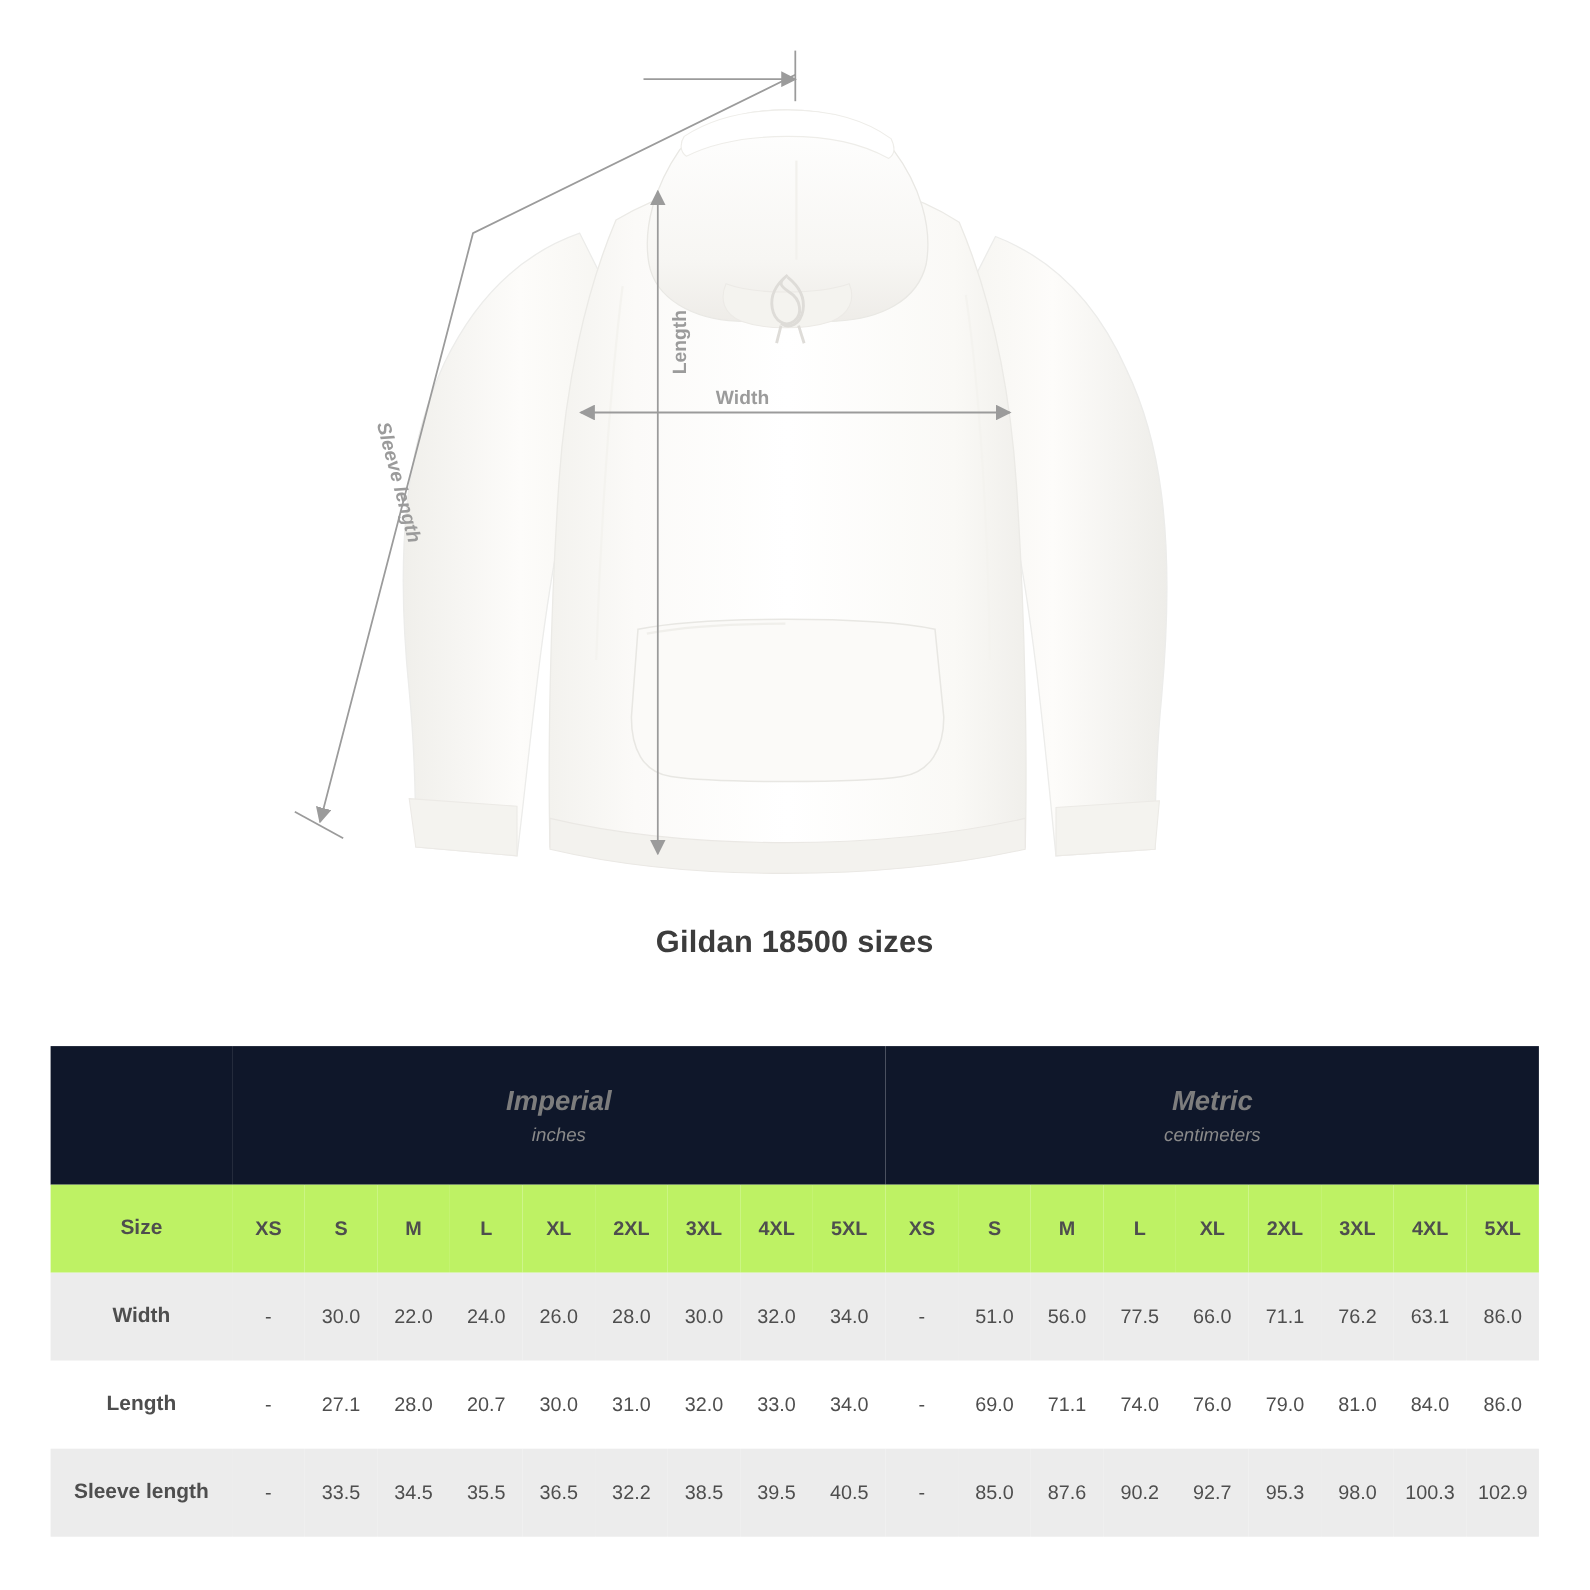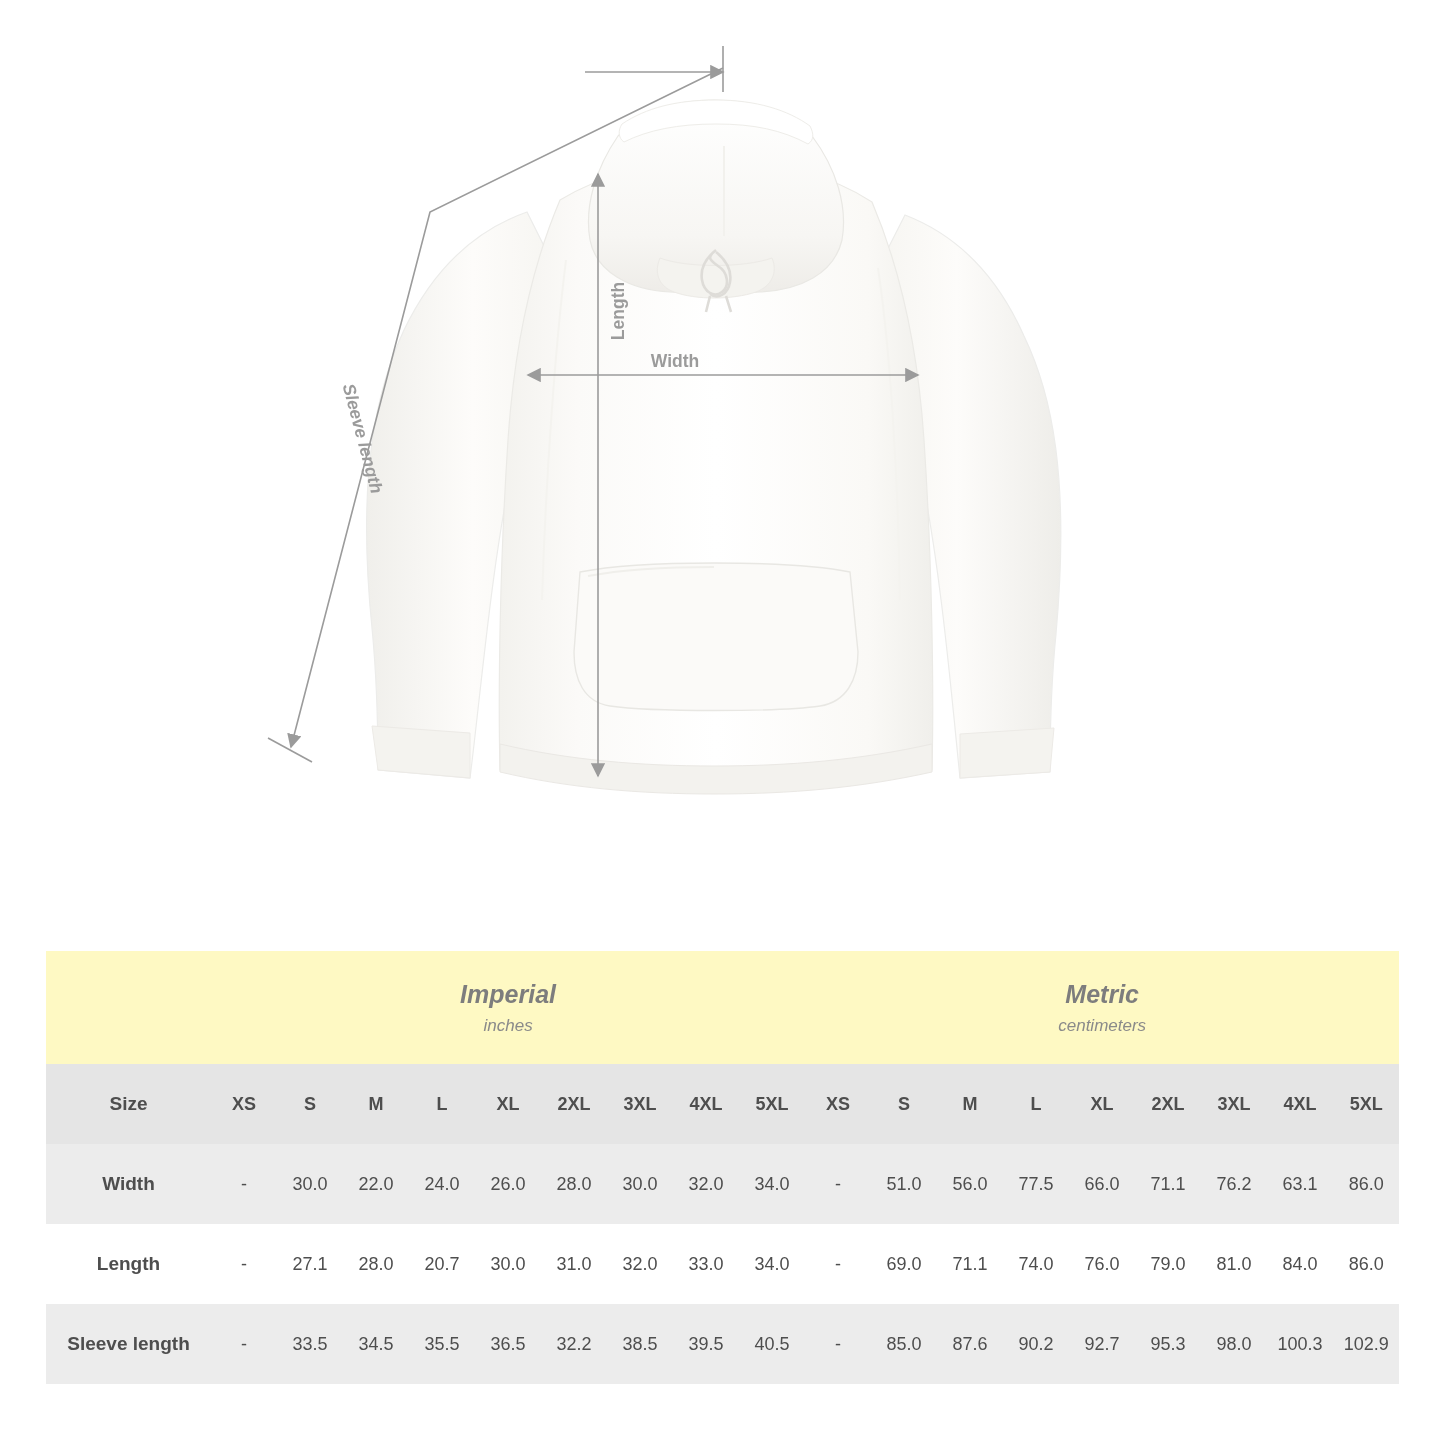--- a/index.html
+++ b/index.html
@@ -59,41 +59,41 @@
   table.size-table {
     border-collapse: collapse;
     width: 1353px;
     table-layout: fixed;
   }
   table.size-table td, table.size-table th {
     padding: 0;
     margin: 0;
   }
   .unit-head {
-    height: 113px;
-    background: #fef9c3;
+    height: 126px;
+    background: #0f172a;
     text-align: center;
     vertical-align: middle;
   }
   .unit-head .u-name {
     font-size: 25px;
     font-style: italic;
     font-weight: bold;
     color: #7d7d7d;
     line-height: 1.25;
   }
   .unit-head .u-sub {
     font-size: 17px;
     font-style: italic;
     color: #8a8a8a;
     padding-top: 5px;
   }
   .head-row td {
     height: 80px;
-    background: #e5e5e5;
+    background: #bef264;
     text-align: center;
     vertical-align: middle;
     font-size: 18px;
     font-weight: bold;
     color: #4e4e4e;
   }
   .head-row td.rowlabel {
     font-size: 19px;
   }
   .data-row td {
@@ -209,20 +209,21 @@
         <line x1="723" y1="46" x2="723" y2="92"></line>
         <line x1="268" y1="738" x2="312" y2="762"></line>
       </g>
 
       <text x="624" y="311" transform="rotate(-90 624 311)" text-anchor="middle" font-family="Liberation Sans, sans-serif" font-size="17.5" font-weight="bold" fill="#9b9b9b">Length</text>
       <text x="675" y="367" text-anchor="middle" font-family="Liberation Sans, sans-serif" font-size="17.5" font-weight="bold" fill="#9b9b9b">Width</text>
       <text x="357" y="440" transform="rotate(75 357 440)" text-anchor="middle" font-family="Liberation Sans, sans-serif" font-size="17.5" font-weight="bold" font-style="italic" fill="#9b9b9b">Sleeve length</text>
     </svg>
   </div>
 
+  <div class="chart-title">Gildan 18500 sizes</div>
 
   <div class="table-wrap">
     <table class="size-table">
       <colgroup>
         <col class="lbl">
         <col class="cell">
           <col class="cell">
           <col class="cell">
           <col class="cell">
           <col class="cell">

